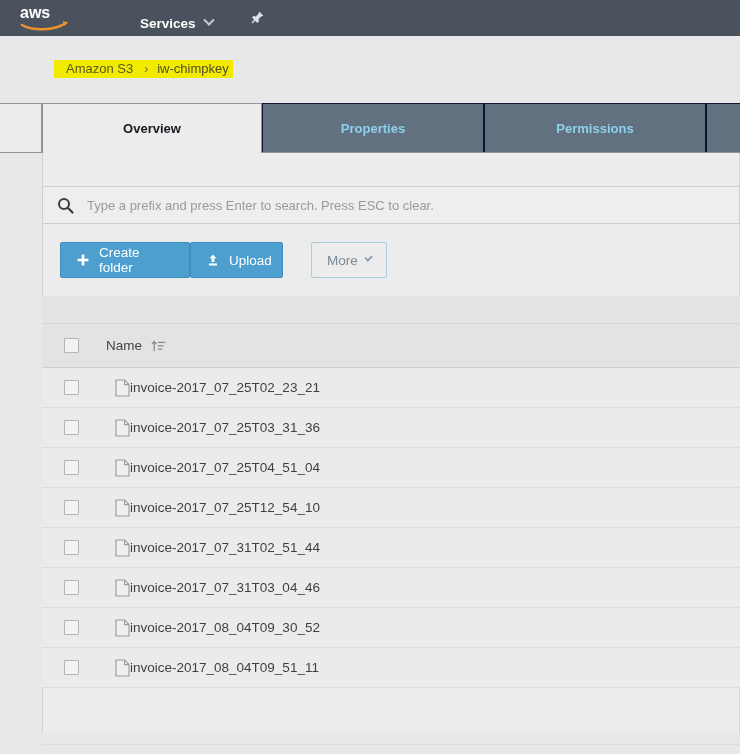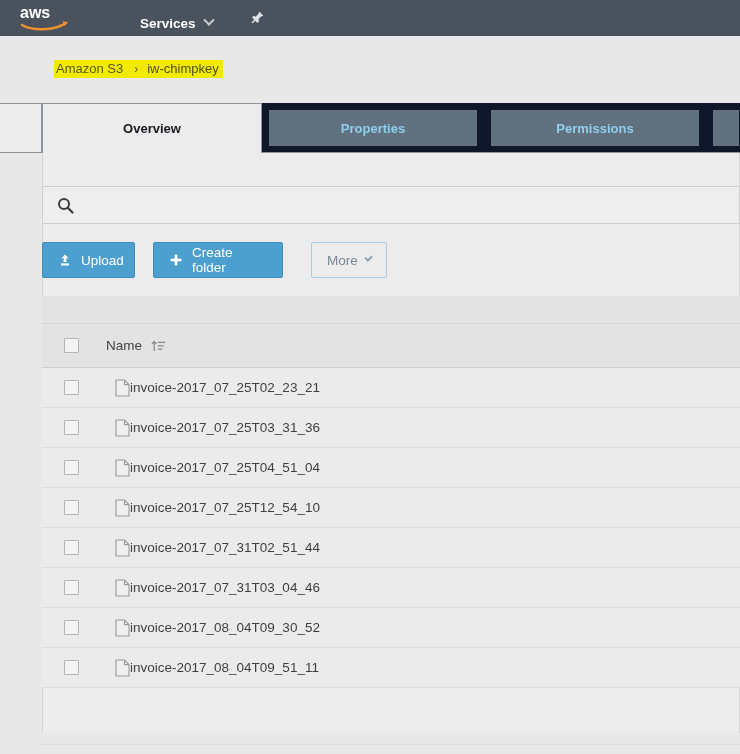--- a/index.html
+++ b/index.html
@@ -35,21 +35,21 @@
     border-right: 2px solid #c9ced6; border-bottom: 2px solid #c9ced6;
     transform: rotate(45deg) translate(-2px,-2px);
   }
   .pin-icon { margin-left: 36px; display: flex; align-items: center; cursor: pointer; }
 
   
   .breadcrumb {
     position: absolute; left: 54px; top: 60px;
     font-size: 13px; display: flex; align-items: center;
     background: #f2ea00;
-    padding: 1px 4px 2px 2px;
+    padding: 1px 4px 2px 12px;
   }
   .bc-link { color: #5a5a20; }
   .bc-sep {
     margin: 0 9px 0 11px; color: #6b6b35; font-size: 12px;
     display: inline-block;
   }
   .bc-current { color: #4f4f22; }
 
   
   .tabs-wrap {
@@ -68,21 +68,21 @@
     font-size: 13px; cursor: pointer; text-align: right;
   }
   .tab-active {
     left: 42px; width: 220px;
     background: #ececec; color: #16191f; font-weight: bold;
     border: 1px solid #8d949d; border-bottom: none;
     z-index: 3;
   }
   .tab-inactive {
     background: #627180; color: #8ed0ec; font-weight: bold;
-    border: 7px solid #0f172a;
+    border: 1px solid #0f172a;
   }
   .tab-props { left: 262px; width: 222px; }
   .tab-perms { left: 484px; width: 222px; }
   .tab-cut { left: 706px; width: 40px; }
   .tabs-baseline {
     position: absolute; left: 0; top: 152px; width: 740px; height: 1px;
     background: #8d949d;
   }
 
   
@@ -225,41 +225,42 @@
 
 <div class="panel"></div>
 
 <div class="searchbar">
   <span class="search-icon">
     <svg width="17" height="17" viewBox="0 0 17 17">
       <circle cx="7" cy="7" r="5" stroke="#3c3c3c" stroke-width="2" fill="none"></circle>
       <line x1="10.8" y1="10.8" x2="15.5" y2="15.5" stroke="#3c3c3c" stroke-width="2.2" stroke-linecap="round"></line>
     </svg>
   </span>
+  <input class="search-input" type="text" placeholder="Type a prefix and press Enter to search. Press ESC to clear." style="">
 </div>
 
 <div class="btnbar">
+  <div class="btn btn-primary btn-create">
+    <span class="btn-ico">
+      <svg width="14" height="14" viewBox="0 0 14 14">
+        <rect x="5.7" y="1.6" width="2.6" height="10.8" fill="#ffffff"></rect>
+        <rect x="1.6" y="5.7" width="10.8" height="2.6" fill="#ffffff"></rect>
+      </svg>
+    </span>
+    <span>Create folder</span>
+  </div>
+
   <div class="btn btn-primary btn-upload">
     <span class="btn-ico">
       <svg width="14" height="14" viewBox="0 0 14 14">
         <path d="M7 1.5 L10.5 5.2 L8.4 5.2 L8.4 9 L5.6 9 L5.6 5.2 L3.5 5.2 Z" fill="#ffffff"></path>
         <rect x="3" y="10.4" width="8" height="2.1" fill="#ffffff"></rect>
       </svg>
     </span>
     <span>Upload</span>
-  </div>
-
-  <div class="btn btn-primary btn-create">
-    <span class="btn-ico">
-      <svg width="14" height="14" viewBox="0 0 14 14">
-        <rect x="5.7" y="1.6" width="2.6" height="10.8" fill="#ffffff"></rect>
-        <rect x="1.6" y="5.7" width="10.8" height="2.6" fill="#ffffff"></rect>
-      </svg>
-    </span>
-    <span>Create folder</span>
   </div>
 
   <div class="btn btn-more">
     <span>More</span>
     <span class="more-caret"></span>
   </div>
 </div>
 
 <div class="toolbar-strip"></div>
 

